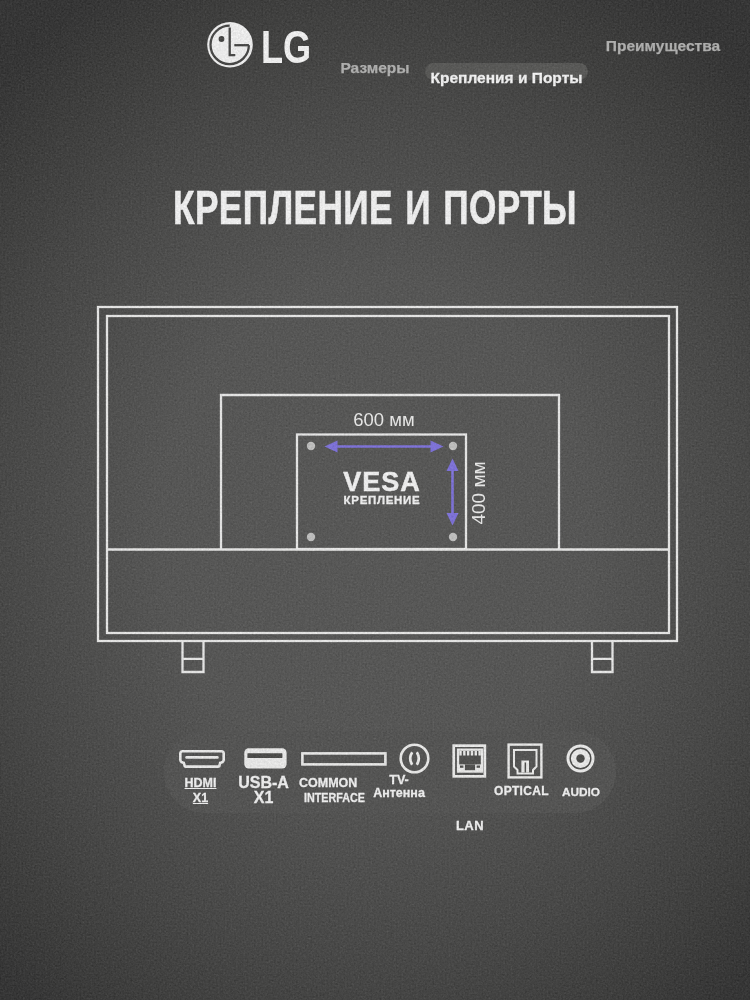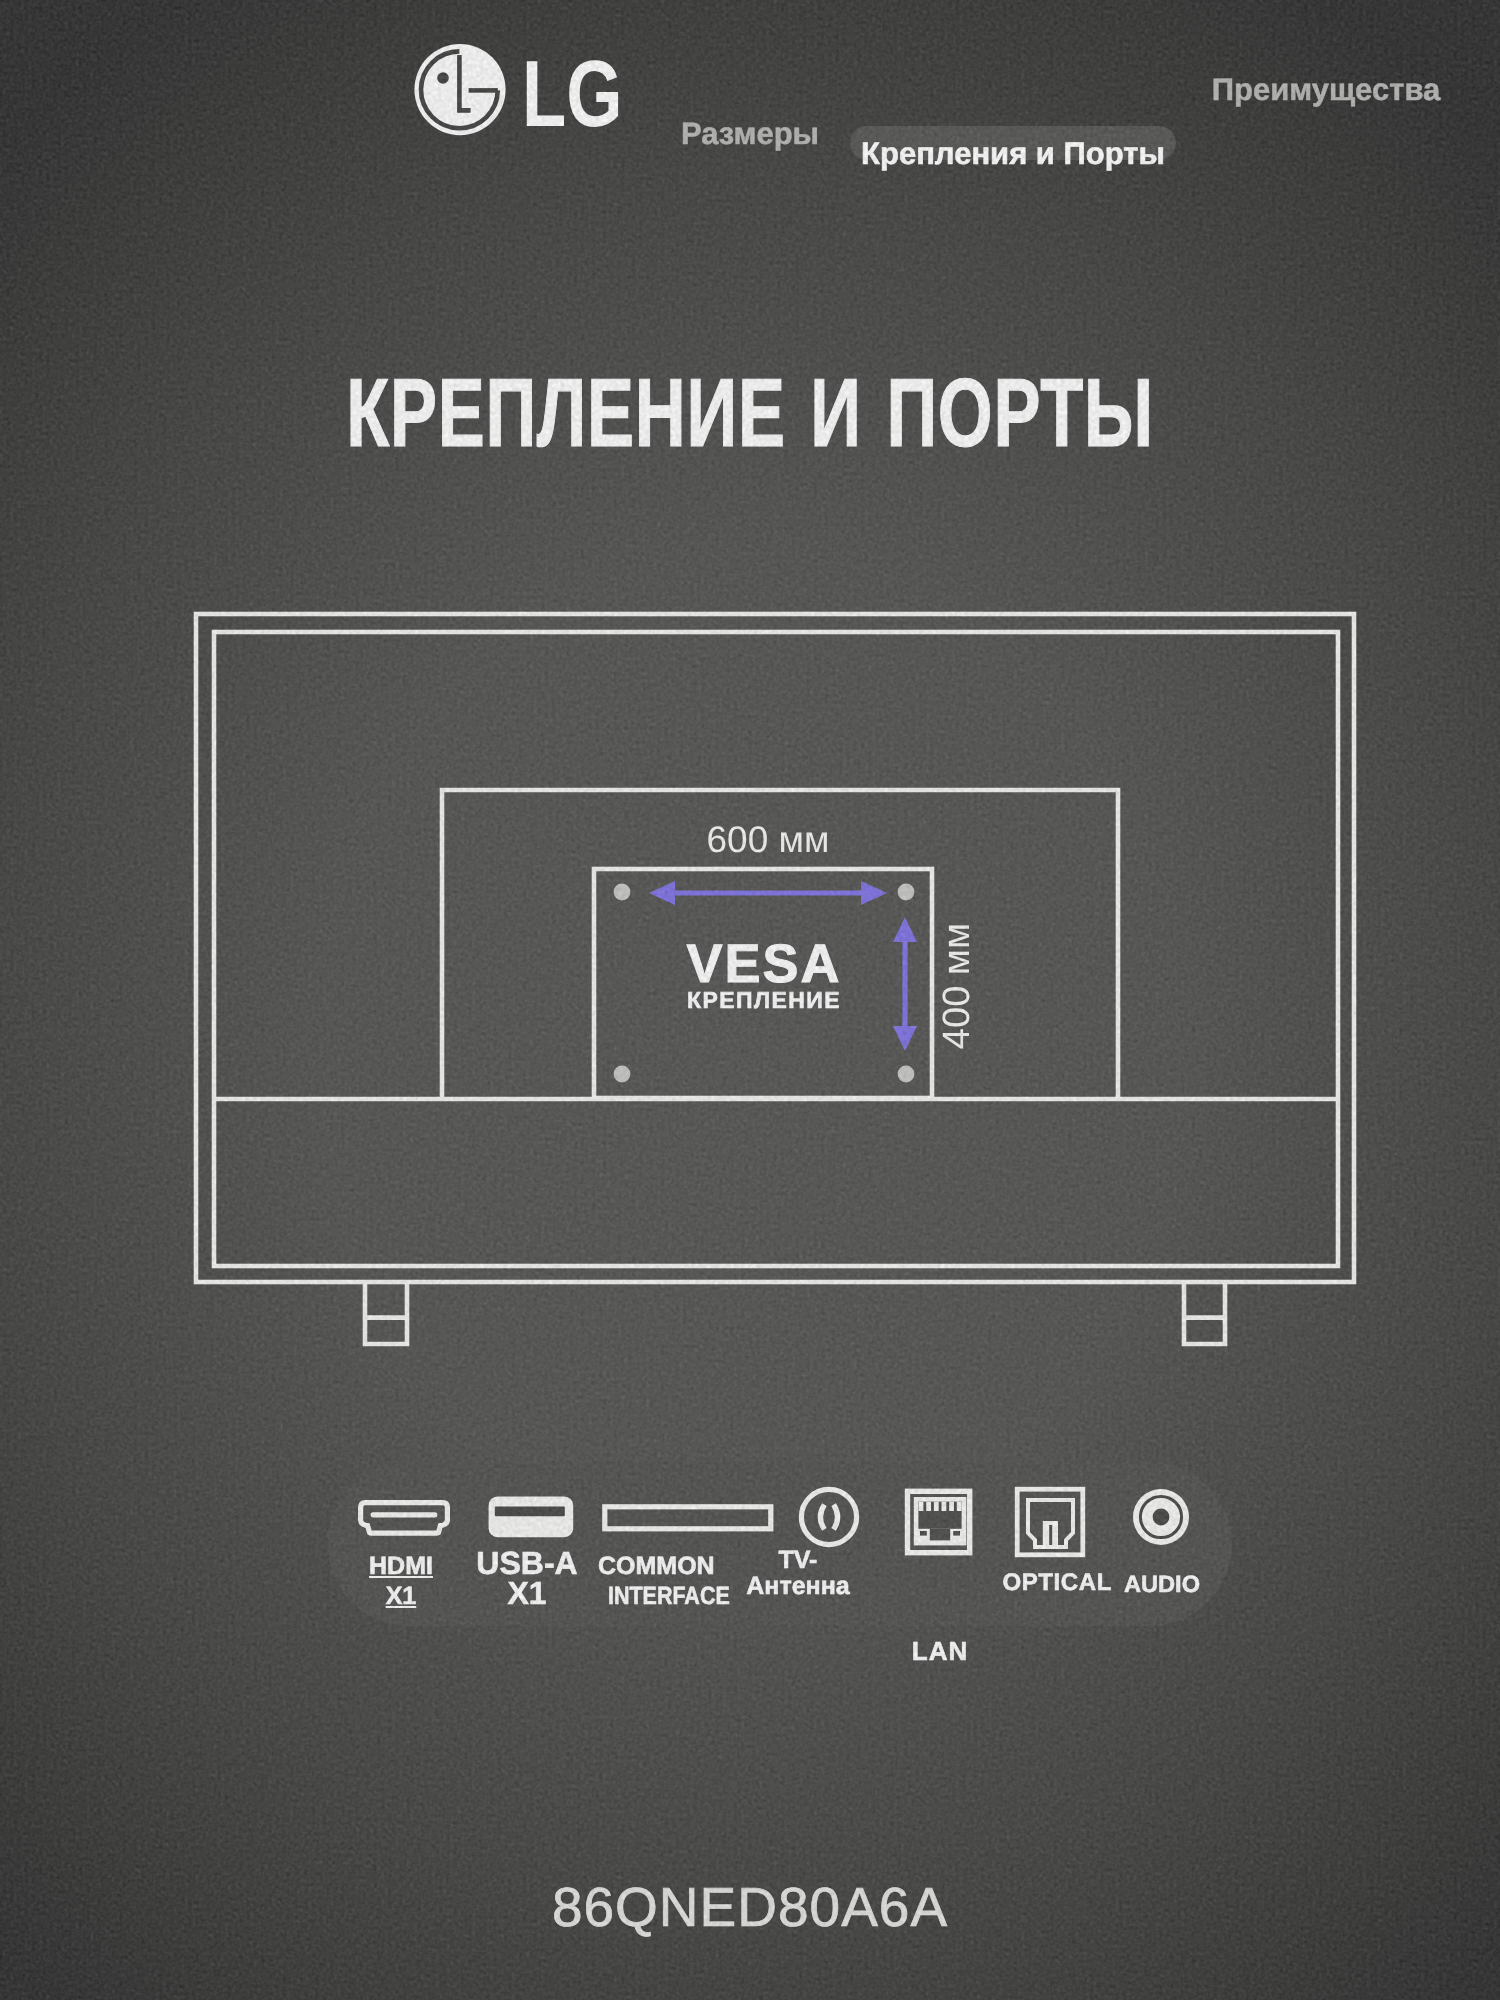--- a/index.html
+++ b/index.html
@@ -132,31 +132,30 @@
 
   <div class="abs" style="left:445px;top:818px;width:50px;text-align:center;font-size:13px;font-weight:bold;color:#fbfbfb;letter-spacing:0.5px;-webkit-text-stroke:0.3px #fbfbfb;">LAN</div>
 
   <svg class="abs" style="left:507px;top:743px;" width="36" height="36" viewBox="0 0 36 36">
     <rect x="1.6" y="1.6" width="32.8" height="32.8" fill="none" stroke="#f5f5f4" stroke-width="2.4"></rect>
     <path d="M 7 7 H 29.5 V 23.5 L 26 27 V 30.5 H 10.5 V 27 L 7 23.5 Z" fill="none" stroke="#f5f5f4" stroke-width="2"></path>
     <rect x="14.4" y="17.5" width="7.6" height="12" fill="#f5f5f4"></rect>
     <rect x="17.6" y="19.5" width="1.5" height="10" fill="#4a4a48"></rect>
   </svg>
 
-  <div class="abs" style="left:494px;top:784px;width:62px;text-align:right;font-size:12px;font-weight:bold;color:#fbfbfb;letter-spacing:0.3px;-webkit-text-stroke:0.3px #fbfbfb;">OPTICAL</div>
+  <div class="abs" style="left:494px;top:784px;width:62px;text-align:left;font-size:12px;font-weight:bold;color:#fbfbfb;letter-spacing:0.3px;-webkit-text-stroke:0.3px #fbfbfb;">OPTICAL</div>
 
   <svg class="abs" style="left:566px;top:744px;" width="29" height="29" viewBox="0 0 29 29">
     <circle cx="14.5" cy="14.5" r="14" fill="#f5f5f4"></circle>
     <circle cx="14.5" cy="14.5" r="10.3" fill="none" stroke="#454543" stroke-width="1.5"></circle>
     <circle cx="14.5" cy="14.5" r="4.2" fill="#454543"></circle>
   </svg>
 
   <div class="abs" style="left:551px;top:785px;width:60px;text-align:center;font-size:11.8px;font-weight:bold;color:#fbfbfb;letter-spacing:0px;-webkit-text-stroke:0.3px #fbfbfb;">AUDIO</div>
 
-  <div class="abs" style="left:0;top:937.5px;width:750px;text-align:center;font-size:27.5px;color:#e2e2e1;letter-spacing:0.5px;-webkit-text-stroke:0.35px #e2e2e1;">86QNED80A6A</div>
 
   <svg class="abs" style="left:0;top:0;pointer-events:none;" width="750" height="1000">
     <filter id="noisew">
         <feTurbulence type="fractalNoise" baseFrequency="0.55" numOctaves="2" seed="3" stitchTiles="stitch"></feTurbulence>
         <feColorMatrix type="matrix" values="0 0 0 0 1  0 0 0 0 1  0 0 0 0 1  0.38 0.38 0.38 0 -0.25"></feColorMatrix>
       </filter>
     <filter id="noiseb">
         <feTurbulence type="fractalNoise" baseFrequency="0.52" numOctaves="2" seed="7" stitchTiles="stitch"></feTurbulence>
         <feColorMatrix type="matrix" values="0 0 0 0 0  0 0 0 0 0  0 0 0 0 0  0.38 0.38 0.38 0 -0.25"></feColorMatrix>
       </filter>

